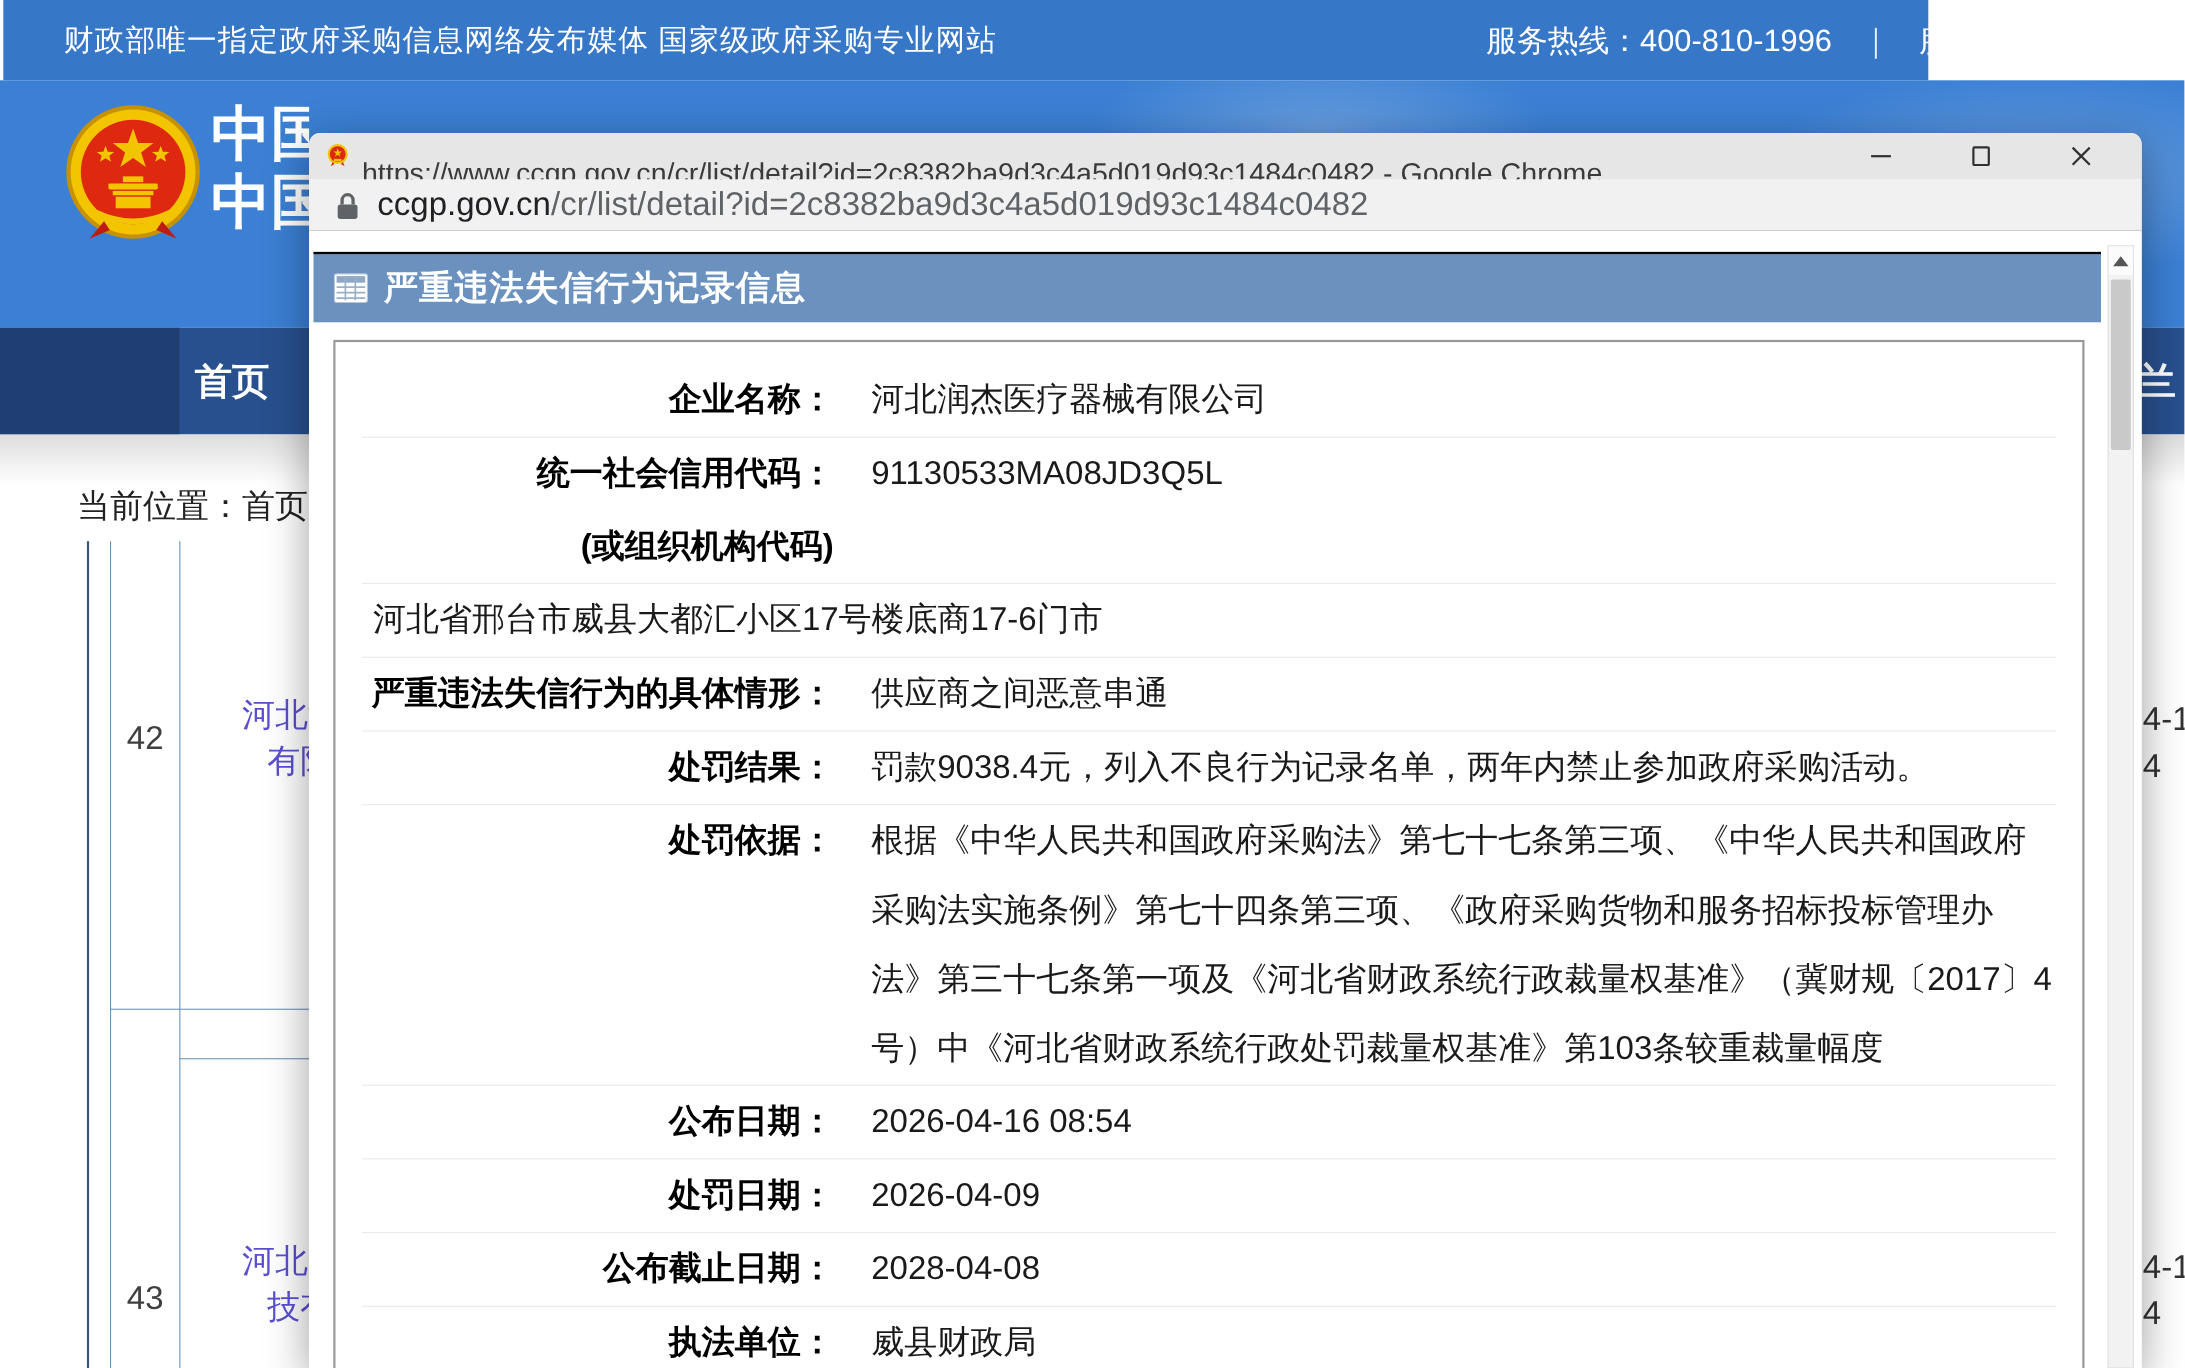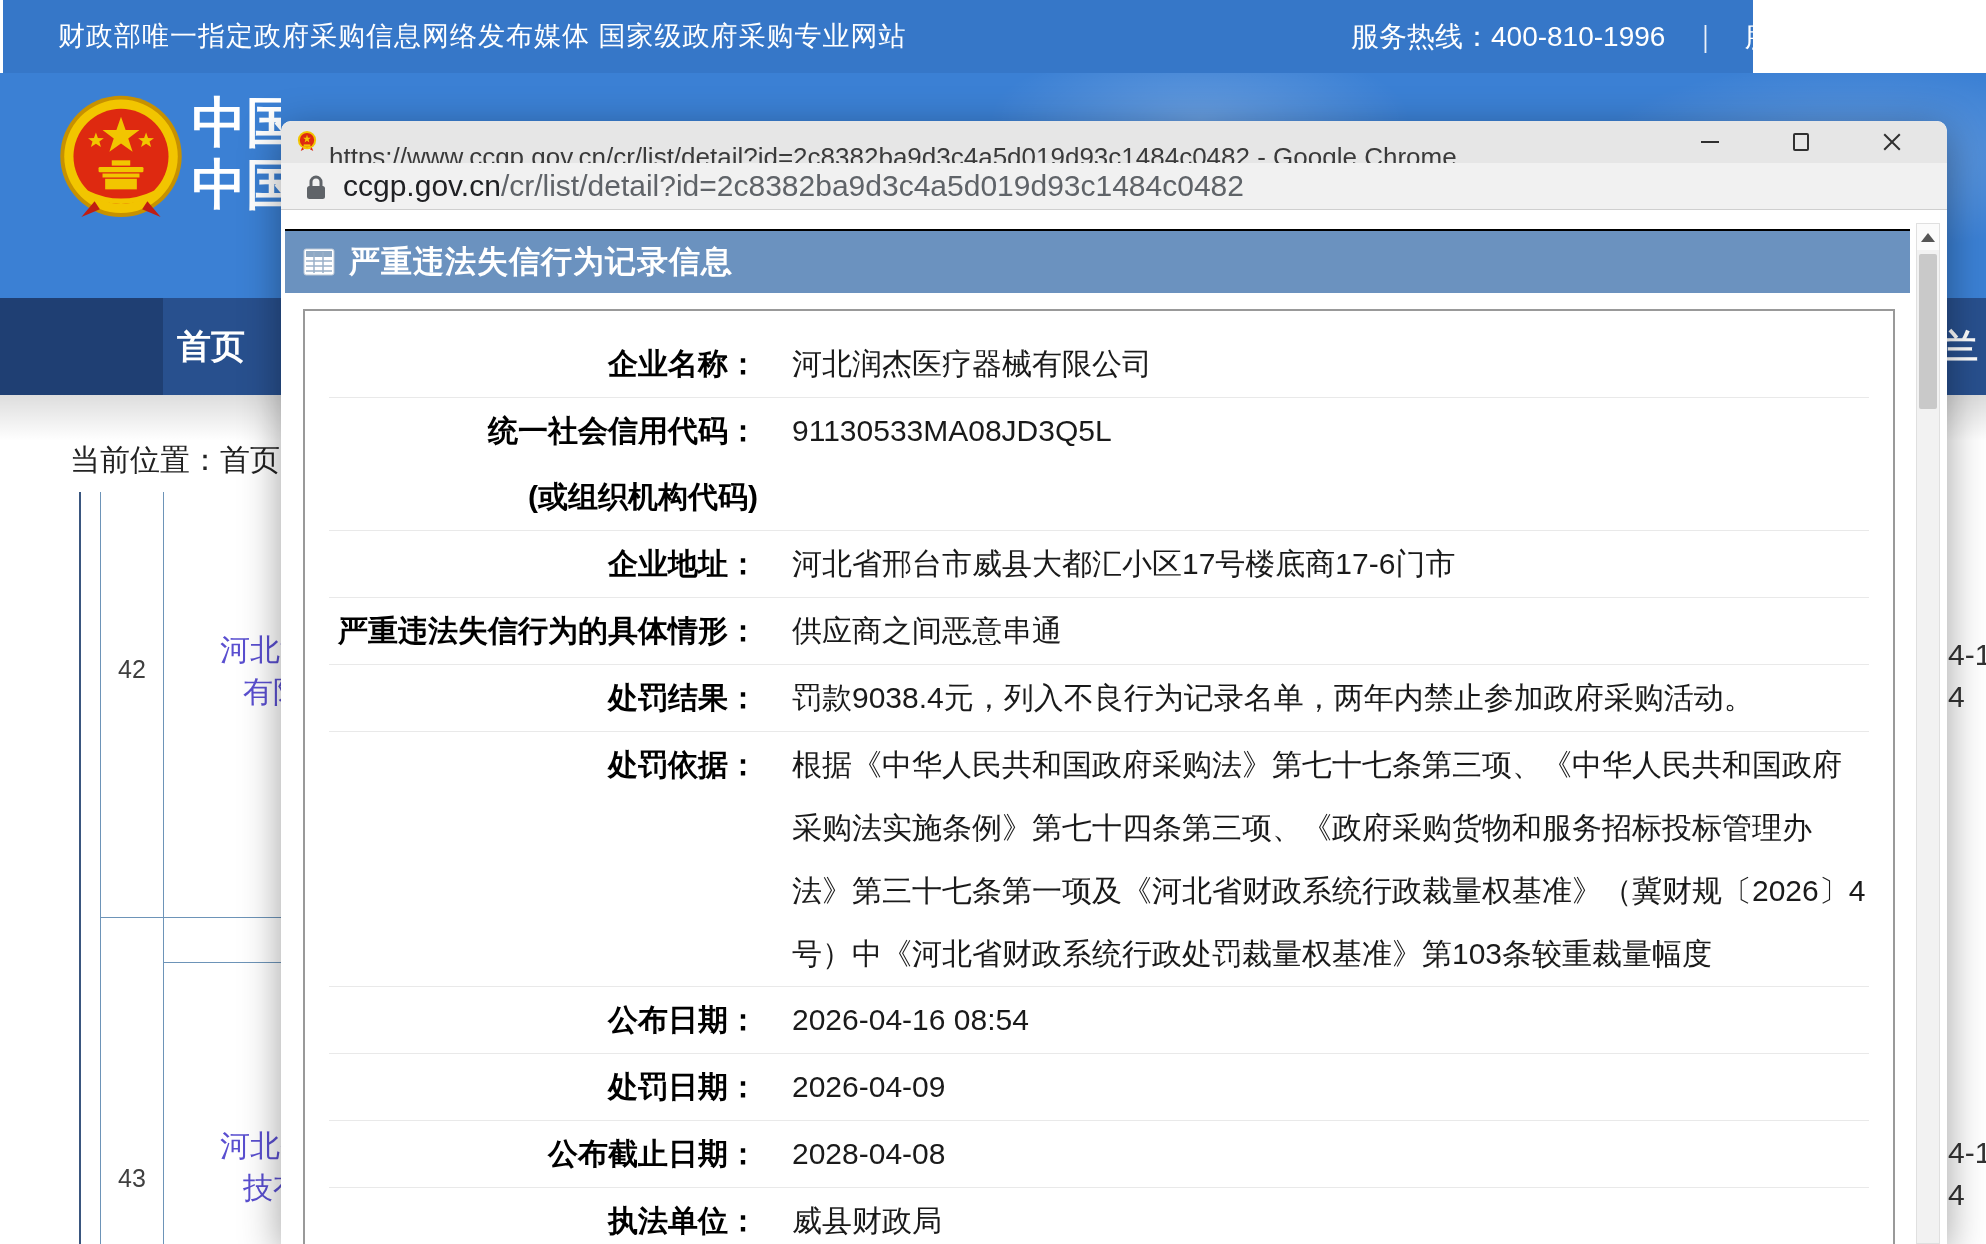--- a/index.html
+++ b/index.html
@@ -44,21 +44,21 @@
   .breadcrumb .crumb-link{color:#222;}
 
   .vline{position:absolute;top:492px;bottom:0;height:752px;}
   .v1{left:79px;width:2px;background:#3a567f;}
   .v2{left:100px;width:1px;background:#6d94b8;}
   .v3{left:163px;width:1px;background:#6d94b8;}
   .hline{position:absolute;height:1px;background:#6d94b8;}
   .h1{left:100px;top:917px;width:181px;}
   .h2{left:163px;top:962px;width:118px;}
 
-  .rownum{position:absolute;left:104px;width:56px;text-align:center;font-size:25px;color:#3f3f3f;}
+  .rownum{position:absolute;left:104px;width:56px;text-align:center;font-size:30px;color:#3f3f3f;}
   .bg-link{position:absolute;font-size:30px;color:var(--link-blue);white-space:nowrap;cursor:pointer;}
   .date-frag{position:absolute;left:1948px;font-size:30px;color:#333;white-space:nowrap;}
 
   
   .chrome{position:absolute;left:281px;top:121px;width:1666px;height:1123px;border-radius:10px 10px 0 0;
           box-shadow:0 10px 40px rgba(0,0,0,.38);background:#fff;overflow:hidden;}
   .titlebar{position:absolute;left:0;top:0;width:1666px;height:42px;background:#e6e6e6;border-radius:10px 10px 0 0;}
   .titlebar .fav{position:absolute;left:14px;top:9px;width:24px;height:24px;}
   .titlebar .ttl{position:absolute;left:48px;top:0;line-height:42px;font-size:26px;color:#3a3a3a;white-space:nowrap;margin-top:15px;}
   .winbtns{position:absolute;right:10px;top:0;height:42px;display:flex;}
@@ -217,23 +217,20 @@
           <div class="divider"></div>
           <div class="drow">
             <div class="lbl">
               <div>统一社会信用代码：</div>
               <div>(或组织机构代码)</div>
             </div>
             <div class="val">91130533MA08JD3Q5L</div>
           </div>
           <div class="divider"></div>
           <div class="drow">
-            <div class="lbl">
-              <div>企业地址：</div>
-            </div>
             <div class="val">河北省邢台市威县大都汇小区17号楼底商17-6门市</div>
           </div>
           <div class="divider"></div>
           <div class="drow">
             <div class="lbl">
               <div>严重违法失信行为的具体情形：</div>
             </div>
             <div class="val">供应商之间恶意串通</div>
           </div>
           <div class="divider"></div>
@@ -241,21 +238,21 @@
             <div class="lbl">
               <div>处罚结果：</div>
             </div>
             <div class="val">罚款9038.4元，列入不良行为记录名单，两年内禁止参加政府采购活动。</div>
           </div>
           <div class="divider"></div>
           <div class="drow">
             <div class="lbl">
               <div>处罚依据：</div>
             </div>
-            <div class="val multi">根据《中华人民共和国政府采购法》第七十七条第三项、《中华人民共和国政府采购法实施条例》第七十四条第三项、《政府采购货物和服务招标投标管理办法》第三十七条第一项及《河北省财政系统行政裁量权基准》（冀财规〔2026〕4号）中《河北省财政系统行政处罚裁量权基准》第103条较重裁量幅度</div>
+            <div class="val multi">根据《中华人民共和国政府采购法》第七十七条第三项、《中华人民共和国政府采购法实施条例》第七十四条第三项、《政府采购货物和服务招标投标管理办法》第三十七条第一项及《河北省财政系统行政裁量权基准》（冀财规〔2017〕4号）中《河北省财政系统行政处罚裁量权基准》第103条较重裁量幅度</div>
           </div>
           <div class="divider"></div>
           <div class="drow">
             <div class="lbl">
               <div>公布日期：</div>
             </div>
             <div class="val">2026-04-16 08:54</div>
           </div>
           <div class="divider"></div>
           <div class="drow">

